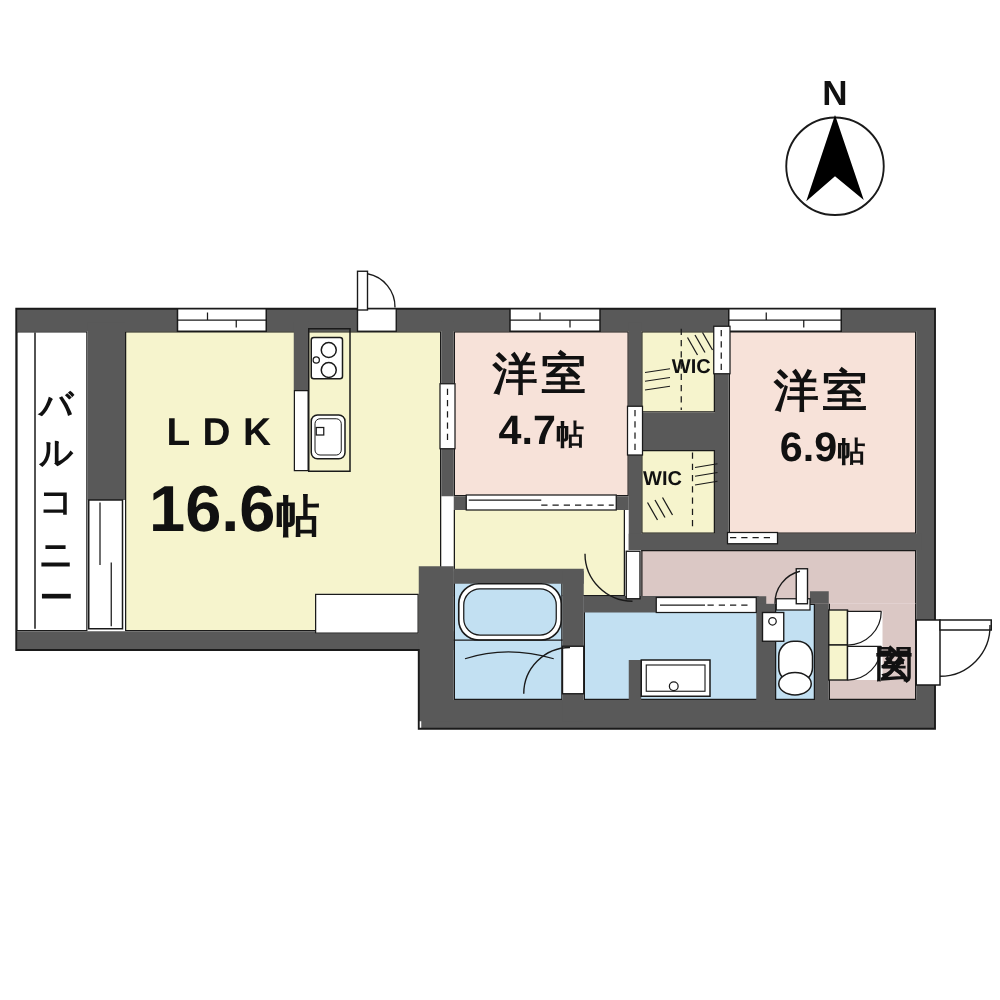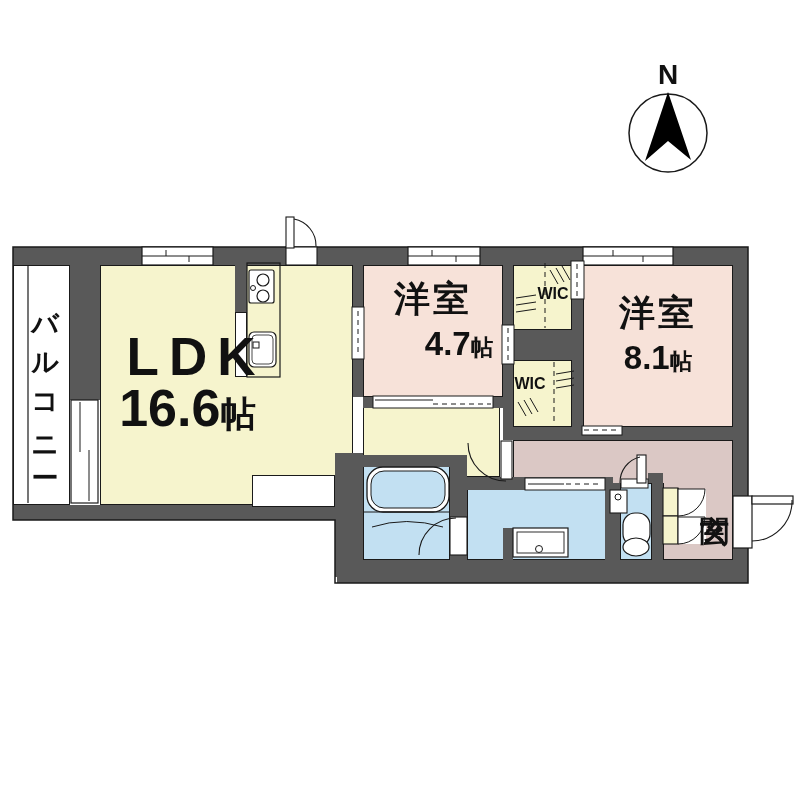--- a/index.html
+++ b/index.html
@@ -213,33 +213,33 @@
       <line x1="524" y1="400" x2="532" y2="414"></line>
       <line x1="530" y1="398" x2="538" y2="412"></line>
     </g>
 
     <g>
       <circle cx="668" cy="133" r="39" fill="none" stroke="#1a1a1a" stroke-width="1.5"></circle>
       <path d="M 668 92 L 645 161 L 668 141 L 691 160 Z" fill="#000"></path>
     </g>
   </svg>
 
-  <div class="lbl" style="left:100px;top:330px;width:160px;font-size:53px;letter-spacing:10px;padding-left:16px;">LDK</div>
+  <div class="lbl" style="left:100px;top:330px;width:160px;font-size:31px;letter-spacing:10px;">LDK</div>
   <div class="lbl" style="left:100px;top:382px;width:175px;font-size:52px;">
     <span>16.6</span><span class="unit">帖</span>
   </div>
 
   <div class="lbl" style="left:363px;top:281px;width:140px;font-size:36px;letter-spacing:3px;">洋室</div>
-  <div class="lbl" style="left:363px;top:327px;width:140px;font-size:33px;margin-left:26px;">
+  <div class="lbl" style="left:363px;top:327px;width:140px;font-size:33px;">
     <span>4.7</span><span class="unit">帖</span>
   </div>
 
   <div class="lbl" style="left:583px;top:295px;width:150px;font-size:36px;letter-spacing:3px;">洋室</div>
   <div class="lbl" style="left:583px;top:341px;width:150px;font-size:33px;">
-    <span>8.1</span><span class="unit">帖</span>
+    <span>6.9</span><span class="unit">帖</span>
   </div>
 
   <div class="lbl" style="left:533px;top:286px;width:40px;font-size:16px;">WIC</div>
   <div class="lbl" style="left:510px;top:376px;width:40px;font-size:16px;">WIC</div>
 
   <div class="lbl vert" style="left:700px;top:491px;font-size:29px;letter-spacing:3px;">玄関</div>
 
   <div class="lbl vert" style="left:31px;top:292px;font-size:27px;letter-spacing:12px;">バルコニー</div>
 
   <div class="lbl" style="left:656px;top:61px;width:24px;font-size:28px;">N</div>

